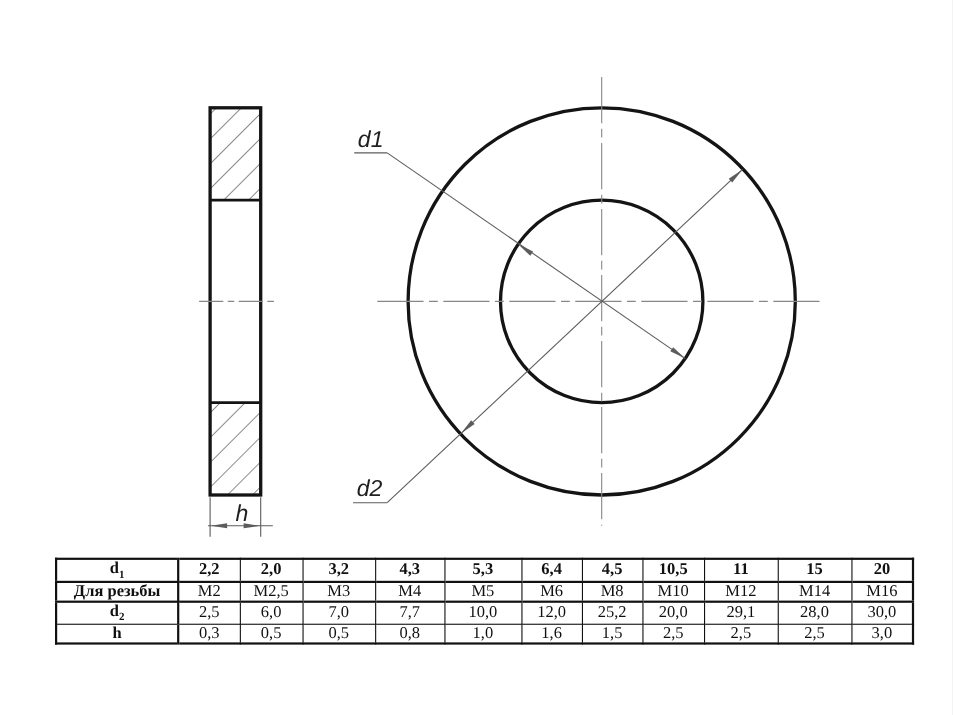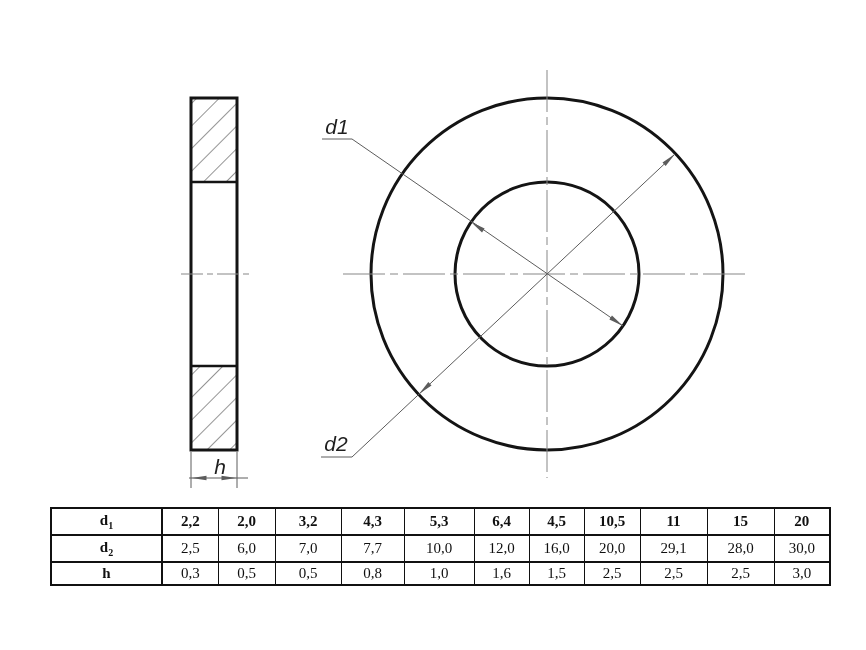--- a/index.html
+++ b/index.html
@@ -125,28 +125,42 @@
           <td class="bold">4,3</td>
           <td class="bold">5,3</td>
           <td class="bold">6,4</td>
           <td class="bold">4,5</td>
           <td class="bold">10,5</td>
           <td class="bold">11</td>
           <td class="bold">15</td>
           <td class="bold">20</td>
         </tr>
         <tr>
+          <th>Для резьбы</th>
+          <td>М2</td>
+          <td>М2,5</td>
+          <td>М3</td>
+          <td>М4</td>
+          <td>М5</td>
+          <td>М6</td>
+          <td>М8</td>
+          <td>М10</td>
+          <td>М12</td>
+          <td>М14</td>
+          <td>М16</td>
+        </tr>
+        <tr>
           <th>d<sub>2</sub></th>
           <td>2,5</td>
           <td>6,0</td>
           <td>7,0</td>
           <td>7,7</td>
           <td>10,0</td>
           <td>12,0</td>
-          <td>16,0</td>
+          <td>25,2</td>
           <td>20,0</td>
           <td>29,1</td>
           <td>28,0</td>
           <td>30,0</td>
         </tr>
         <tr>
           <th>h</th>
           <td>0,3</td>
           <td>0,5</td>
           <td>0,5</td>

